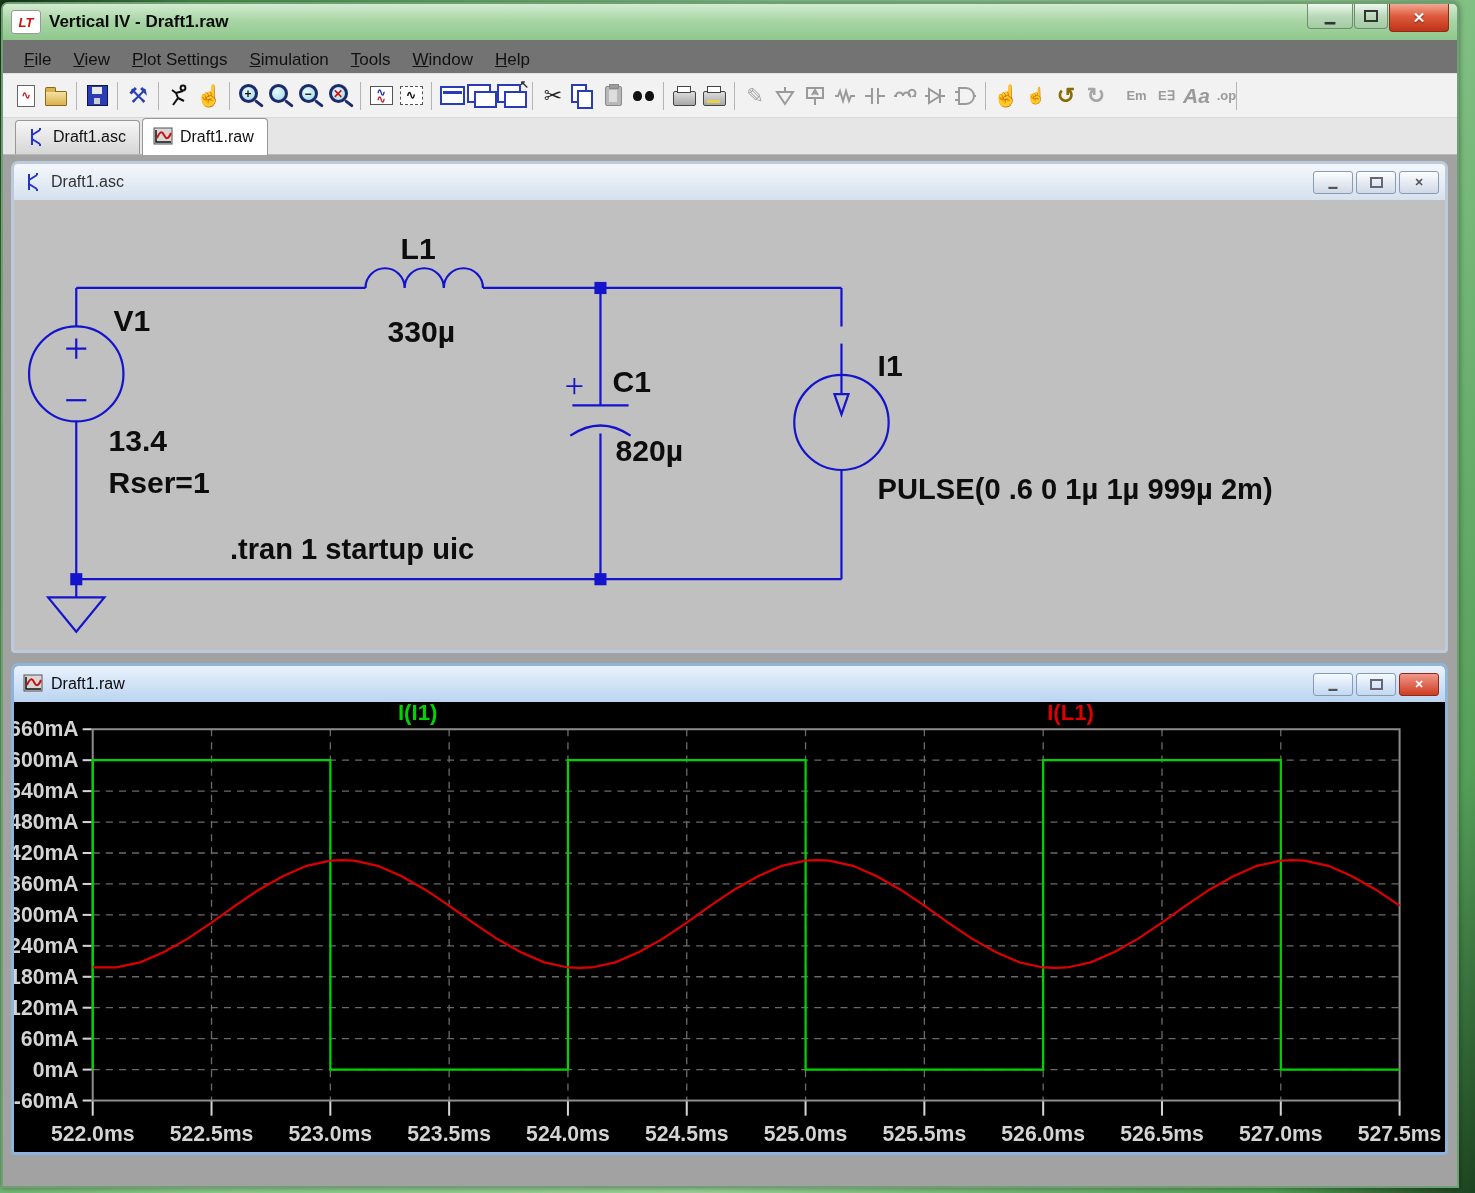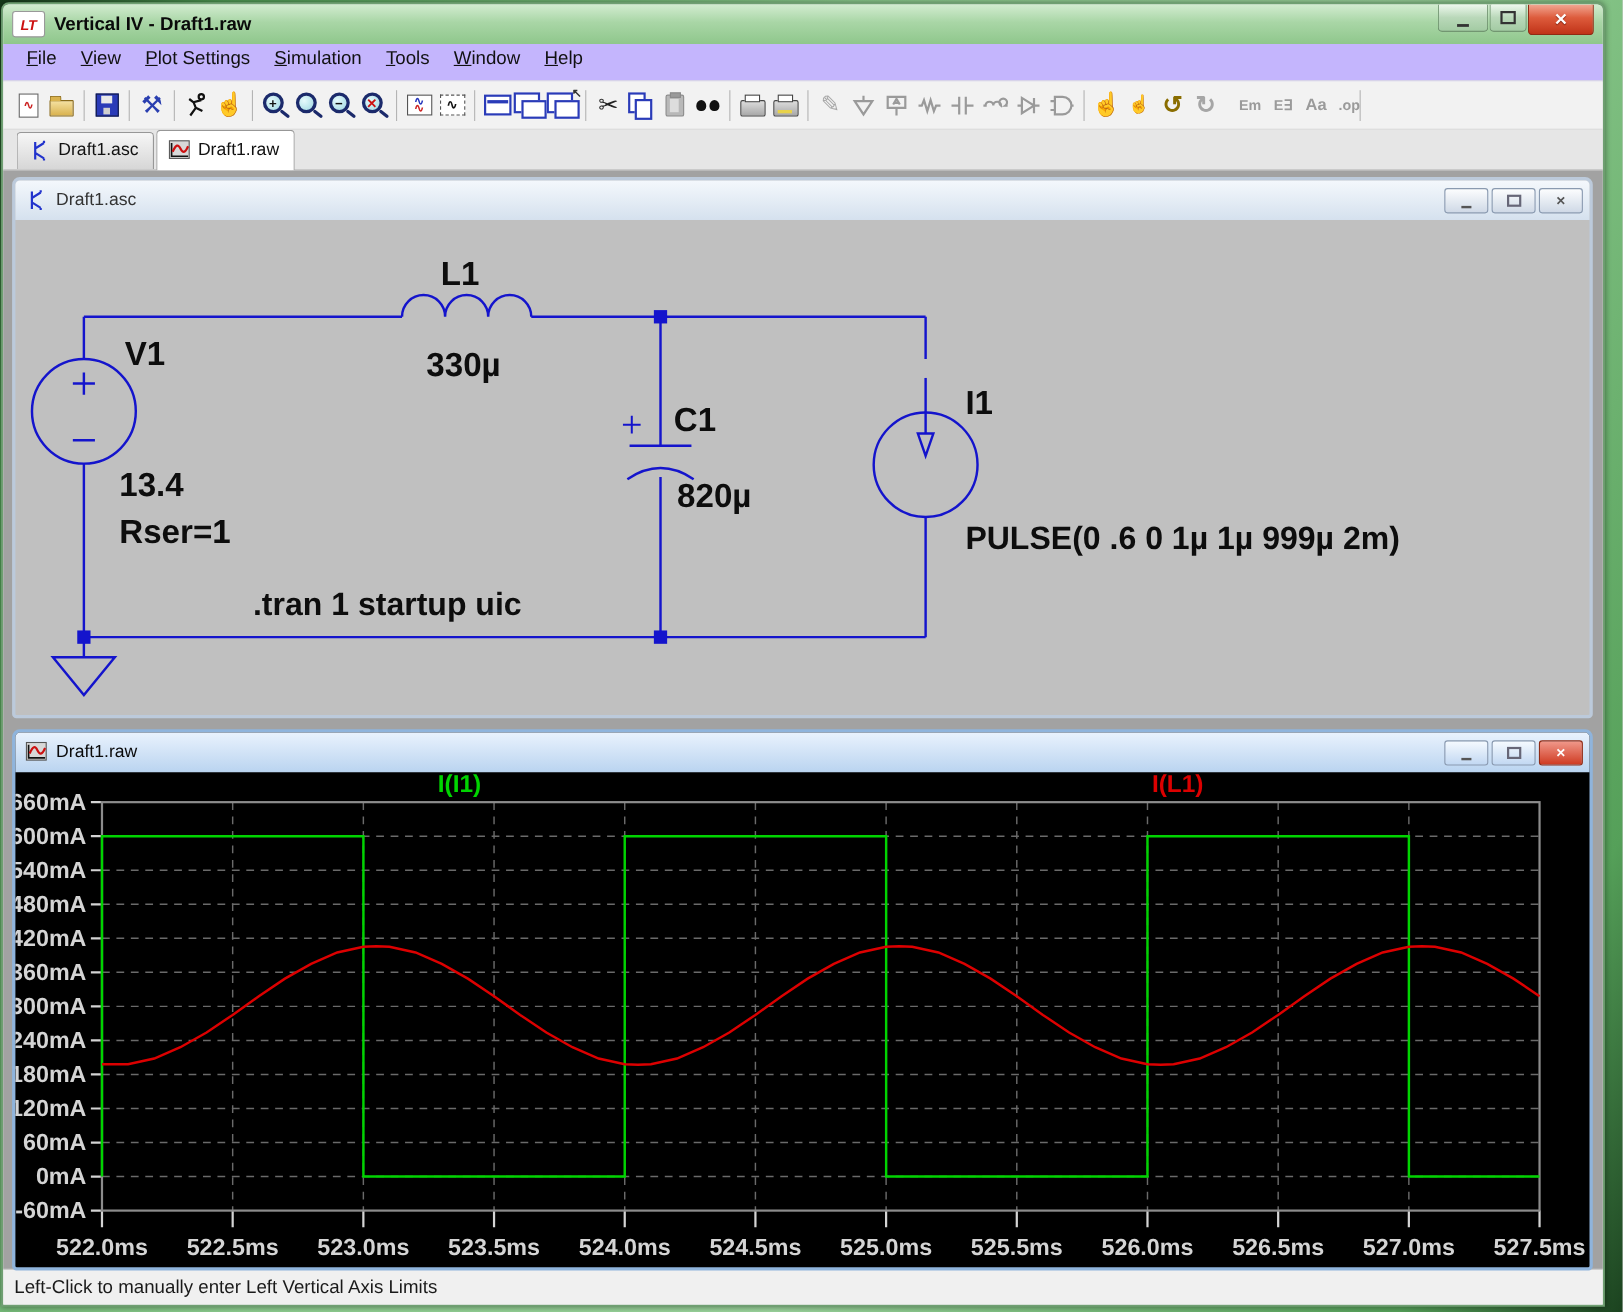--- a/index.html
+++ b/index.html
@@ -22,21 +22,21 @@
   .wbtn{height:24px;display:flex;align-items:center;justify-content:center;
        border:1px solid #6d8f6d;border-top:none;border-radius:0 0 4px 4px;
        font-size:13px;font-weight:bold;color:#333;
        background:linear-gradient(#eef8ee,#b9d8b9 50%,#a3cba3);margin-right:1px;}
   .wbtn.min{width:44px;} .wbtn.max{width:32px;}
   .wbtn.close{width:58px;height:27px;background:linear-gradient(#f2a893,#dd5b3c 45%,#c03318);
        border-color:#8f2a14;color:#fff;font-size:15px;margin-right:8px;}
   .max-glyph{width:10px;height:8px;border:2px solid #333;display:block;}
   .wbtn.close .x{color:#fff;text-shadow:0 1px 1px #7a1a08;}
   
-  .menubar{height:33px;background:#c4b5fd;display:flex;align-items:flex-start;padding-left:10px;border-bottom:1px solid #e0e0e0;}
+  .menubar{height:33px;background:#737373;display:flex;align-items:flex-end;padding-left:10px;border-bottom:1px solid #e0e0e0;}
   .menu-item{font-size:17px;color:#111;padding:3px 11px;cursor:default;}
   
   .toolbar{height:43px;background:#f2f2f2;display:flex;align-items:center;padding:0 8px;border-bottom:1px solid #d8d8d8;}
   .tsep{width:1px;height:28px;background:#b4b4b4;margin:0 5px;}
   .tbtn{width:30px;height:30px;display:inline-flex;align-items:center;justify-content:center;position:relative;border-radius:3px;}
   .glyph{font-size:19px;color:#222;line-height:1;}
   .dim .glyph,.gray{color:#a6a6a6 !important;}
   .doc-ic{width:16px;height:20px;background:#fff;border:1px solid #666;display:flex;align-items:center;justify-content:center;
           font-size:11px;color:#cc2222;font-weight:bold;}
   .folder-ic{width:20px;height:13px;background:linear-gradient(#f4e0a0,#d9b24e);border:1px solid #8a6a1a;position:relative;margin-top:5px;border-radius:1px;}
@@ -65,21 +65,21 @@
   .bino{display:flex;align-items:center;}
   .bino i{width:9px;height:10px;background:#111;border-radius:50% 50% 45% 45%;display:block;}
   .bino i+i{margin-left:3px;}
   .prn{width:21px;height:13px;background:linear-gradient(#ddd,#a8a8a8);border:1px solid #444;border-radius:2px;position:relative;margin-top:6px;}
   .prn::before{content:"";position:absolute;top:-6px;left:3px;width:12px;height:5px;background:#fff;border:1px solid #444;}
   .prn.ylw::after{content:"";position:absolute;bottom:2px;left:3px;width:13px;height:3px;background:#e8d24a;}
   .cmp{width:24px;height:24px;}
   .cmp path,.cmp circle{stroke:#9a9a9a;stroke-width:2;fill:none;}
   .run-ic path,.run-ic circle{stroke:#111;stroke-width:2;fill:none;}
   .txtic{font-size:13px;font-weight:bold;color:#9a9a9a;line-height:1;margin-left:21px;}
-  .txtic.it{font-size:15px;}
+  .txtic.it{font-style:italic;font-size:21px;}
   
   .tabbar{height:36px;background:#e6e6e6;display:flex;align-items:flex-end;padding-left:12px;border-bottom:1px solid #b8b8b8;}
   .tab{display:inline-flex;align-items:center;gap:7px;padding:5px 13px 6px 10px;font-size:16px;color:#111;
        border:1px solid #979797;border-bottom:none;border-radius:4px 4px 0 0;margin-right:2px;
        background:linear-gradient(#f6f6f6,#d6d6d6);height:22px;}
   .tab.active{background:#fff;height:25px;margin-bottom:-1px;}
   .tabicon{width:20px;height:20px;}
   
   .mdi{flex:1;position:relative;background:#a2a2a2;}
   .child{position:absolute;left:8px;width:1431px;border-radius:7px 7px 4px 4px;}
@@ -444,17 +444,14 @@
             <polyline points="78.0,364.3 78.0,57.7 313.5,57.7 313.5,364.3 548.9,364.3 548.9,57.7 784.4,57.7 784.4,364.3 1019.8,364.3 1019.8,57.7 1255.3,57.7 1255.3,364.3 1373.0,364.3" fill="none" stroke="#00d400" stroke-width="2.2"></polyline>
             <polyline points="78.0,263.1 101.5,263.1 125.1,258.0 148.6,247.8 172.2,234.5 195.7,218.7 219.3,201.8 242.8,186.0 266.4,172.7 289.9,162.4 313.5,157.3 325.2,156.8 337.0,157.3 360.5,162.4 384.1,172.7 407.6,186.0 431.2,201.8 454.7,218.7 478.3,234.5 501.8,247.8 525.4,258.0 548.9,263.1 560.7,263.6 572.5,263.1 596.0,258.0 619.5,247.8 643.1,234.5 666.6,218.7 690.2,201.8 713.7,186.0 737.3,172.7 760.8,162.4 784.4,157.3 796.1,156.8 807.9,157.3 831.5,162.4 855.0,172.7 878.5,186.0 902.1,201.8 925.6,218.7 949.2,234.5 972.7,247.8 996.3,258.0 1019.8,263.1 1031.6,263.6 1043.4,263.1 1066.9,258.0 1090.5,247.8 1114.0,234.5 1137.5,218.7 1161.1,201.8 1184.6,186.0 1208.2,172.7 1231.7,162.4 1255.3,157.3 1267.0,156.8 1278.8,157.3 1302.4,162.4 1325.9,172.7 1349.5,186.0 1373.0,201.8" fill="none" stroke="#dc0000" stroke-width="2.2"></polyline>
             <text x="400" y="18" fill="#00d400" text-anchor="middle" font-family="&quot;Liberation Sans&quot;,sans-serif" font-size="22" font-weight="bold">I(I1)</text>
             <text x="1047" y="18" fill="#dc0000" text-anchor="middle" font-family="&quot;Liberation Sans&quot;,sans-serif" font-size="22" font-weight="bold">I(L1)</text>
           </svg>
       </div>
     </div>
 
   </div>
 
-  <div class="statusbar">
-    <span class="status-text">Left-Click to manually enter Left Vertical Axis Limits</span>
-  </div>
 
 </div>
 
 </body></html>

